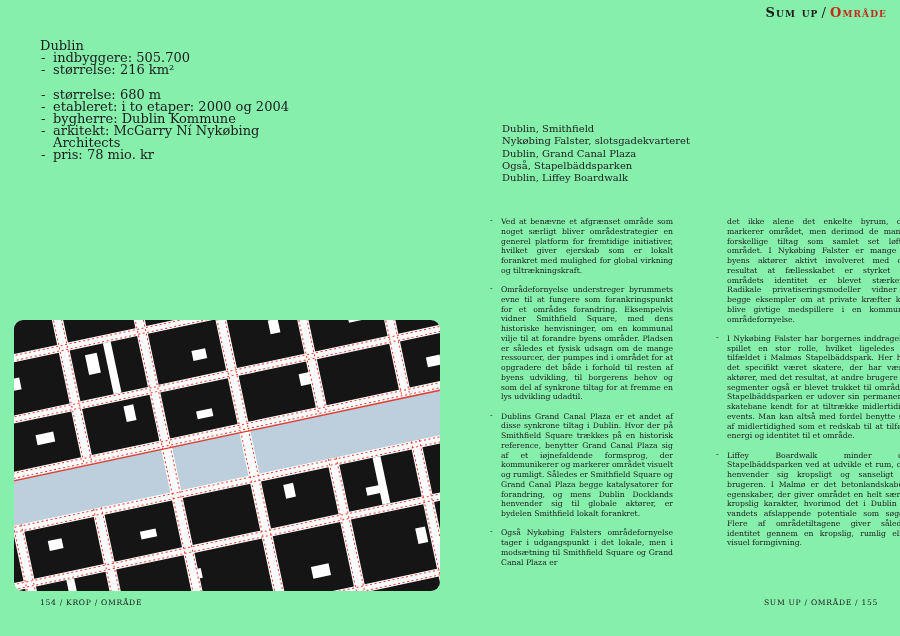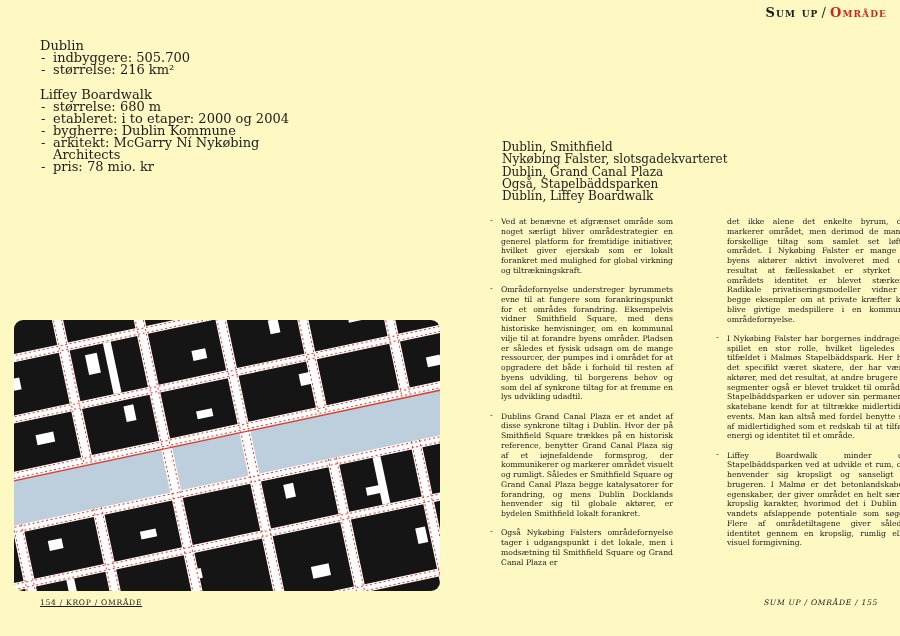--- a/index.html
+++ b/index.html
@@ -1,63 +1,62 @@
 <!DOCTYPE html>
 <html><head>
 <meta charset="utf-8">
 <style>
   html,body{margin:0;padding:0;background:#ffffff;}
   .page{
-    position:relative;width:900px;height:636px;background:#fef9c3;
+    position:relative;width:900px;height:636px;background:#86efac;
     font-family:"DejaVu Serif", serif;color:#1c1c1c;overflow:hidden;
   }
   
   .header{
     position:absolute;top:5px;right:13px;font-size:13px;font-weight:600;
     font-variant:small-caps;letter-spacing:1.1px;white-space:nowrap;
   }
   .header .sep{margin:0 3px;font-weight:400;}
   .header .chapter{color:#c8291c;}
   
   .facts{position:absolute;left:40px;top:40px;font-size:13px;line-height:12px;width:280px;}
   .facts .group{margin-bottom:13px;}
   .facts .item{position:relative;padding-left:13px;}
   .facts .dash{position:absolute;left:1px;top:0;}
   
   .map{position:absolute;left:14px;top:320px;}
   
-  .case-list{position:absolute;left:502px;top:141px;font-size:12px;line-height:12.3px;}
+  .case-list{position:absolute;left:502px;top:123px;font-size:10px;line-height:12.3px;}
   
   .col{position:absolute;top:217px;font-size:7.7px;line-height:9.75px;text-align:justify;}
   .col-1{left:501px;width:172px;}
   .col-2{left:727px;width:183px;}
   .para{position:relative;margin-bottom:9.5px;}
   .para .dash{position:absolute;left:-11px;top:-1px;font-size:8px;}
   
   .footer{position:absolute;top:598px;font-size:7.6px;letter-spacing:0.7px;font-variant:small-caps;white-space:nowrap;}
-  .footer-left{left:40px;text-decoration:underline;}
-  .footer-right{right:22px;font-style:italic;}
+  .footer-left{left:40px;}
+  .footer-right{right:22px;}
 </style>
 </head>
 <body>
 
 <div class="page">
 
   <div class="header">
     <span>Sum up</span><span class="sep">/</span><span class="chapter">Område</span>
   </div>
 
   <div class="facts">
     <div class="group">
       <div>Dublin</div>
       <div class="item"><span class="dash">-</span><span>indbyggere: 505.700</span></div>
       <div class="item"><span class="dash">-</span><span>størrelse: 216 km²</span></div>
     </div>
     <div class="group">
-      <div>Liffey Boardwalk</div>
       <div class="item"><span class="dash">-</span><span>størrelse: 680 m</span></div>
       <div class="item"><span class="dash">-</span><span>etableret: i to etaper: 2000 og 2004</span></div>
       <div class="item"><span class="dash">-</span><span>bygherre: Dublin Kommune</span></div>
       <div class="item"><span class="dash">-</span><span>arkitekt: McGarry Ní Nykøbing Architects</span></div>
       <div class="item"><span class="dash">-</span><span>pris: 78 mio. kr</span></div>
     </div>
   </div>
 
   <svg class="map" width="426" height="271" viewBox="0 0 426 271" xmlns="http://www.w3.org/2000/svg">
     <defs>

